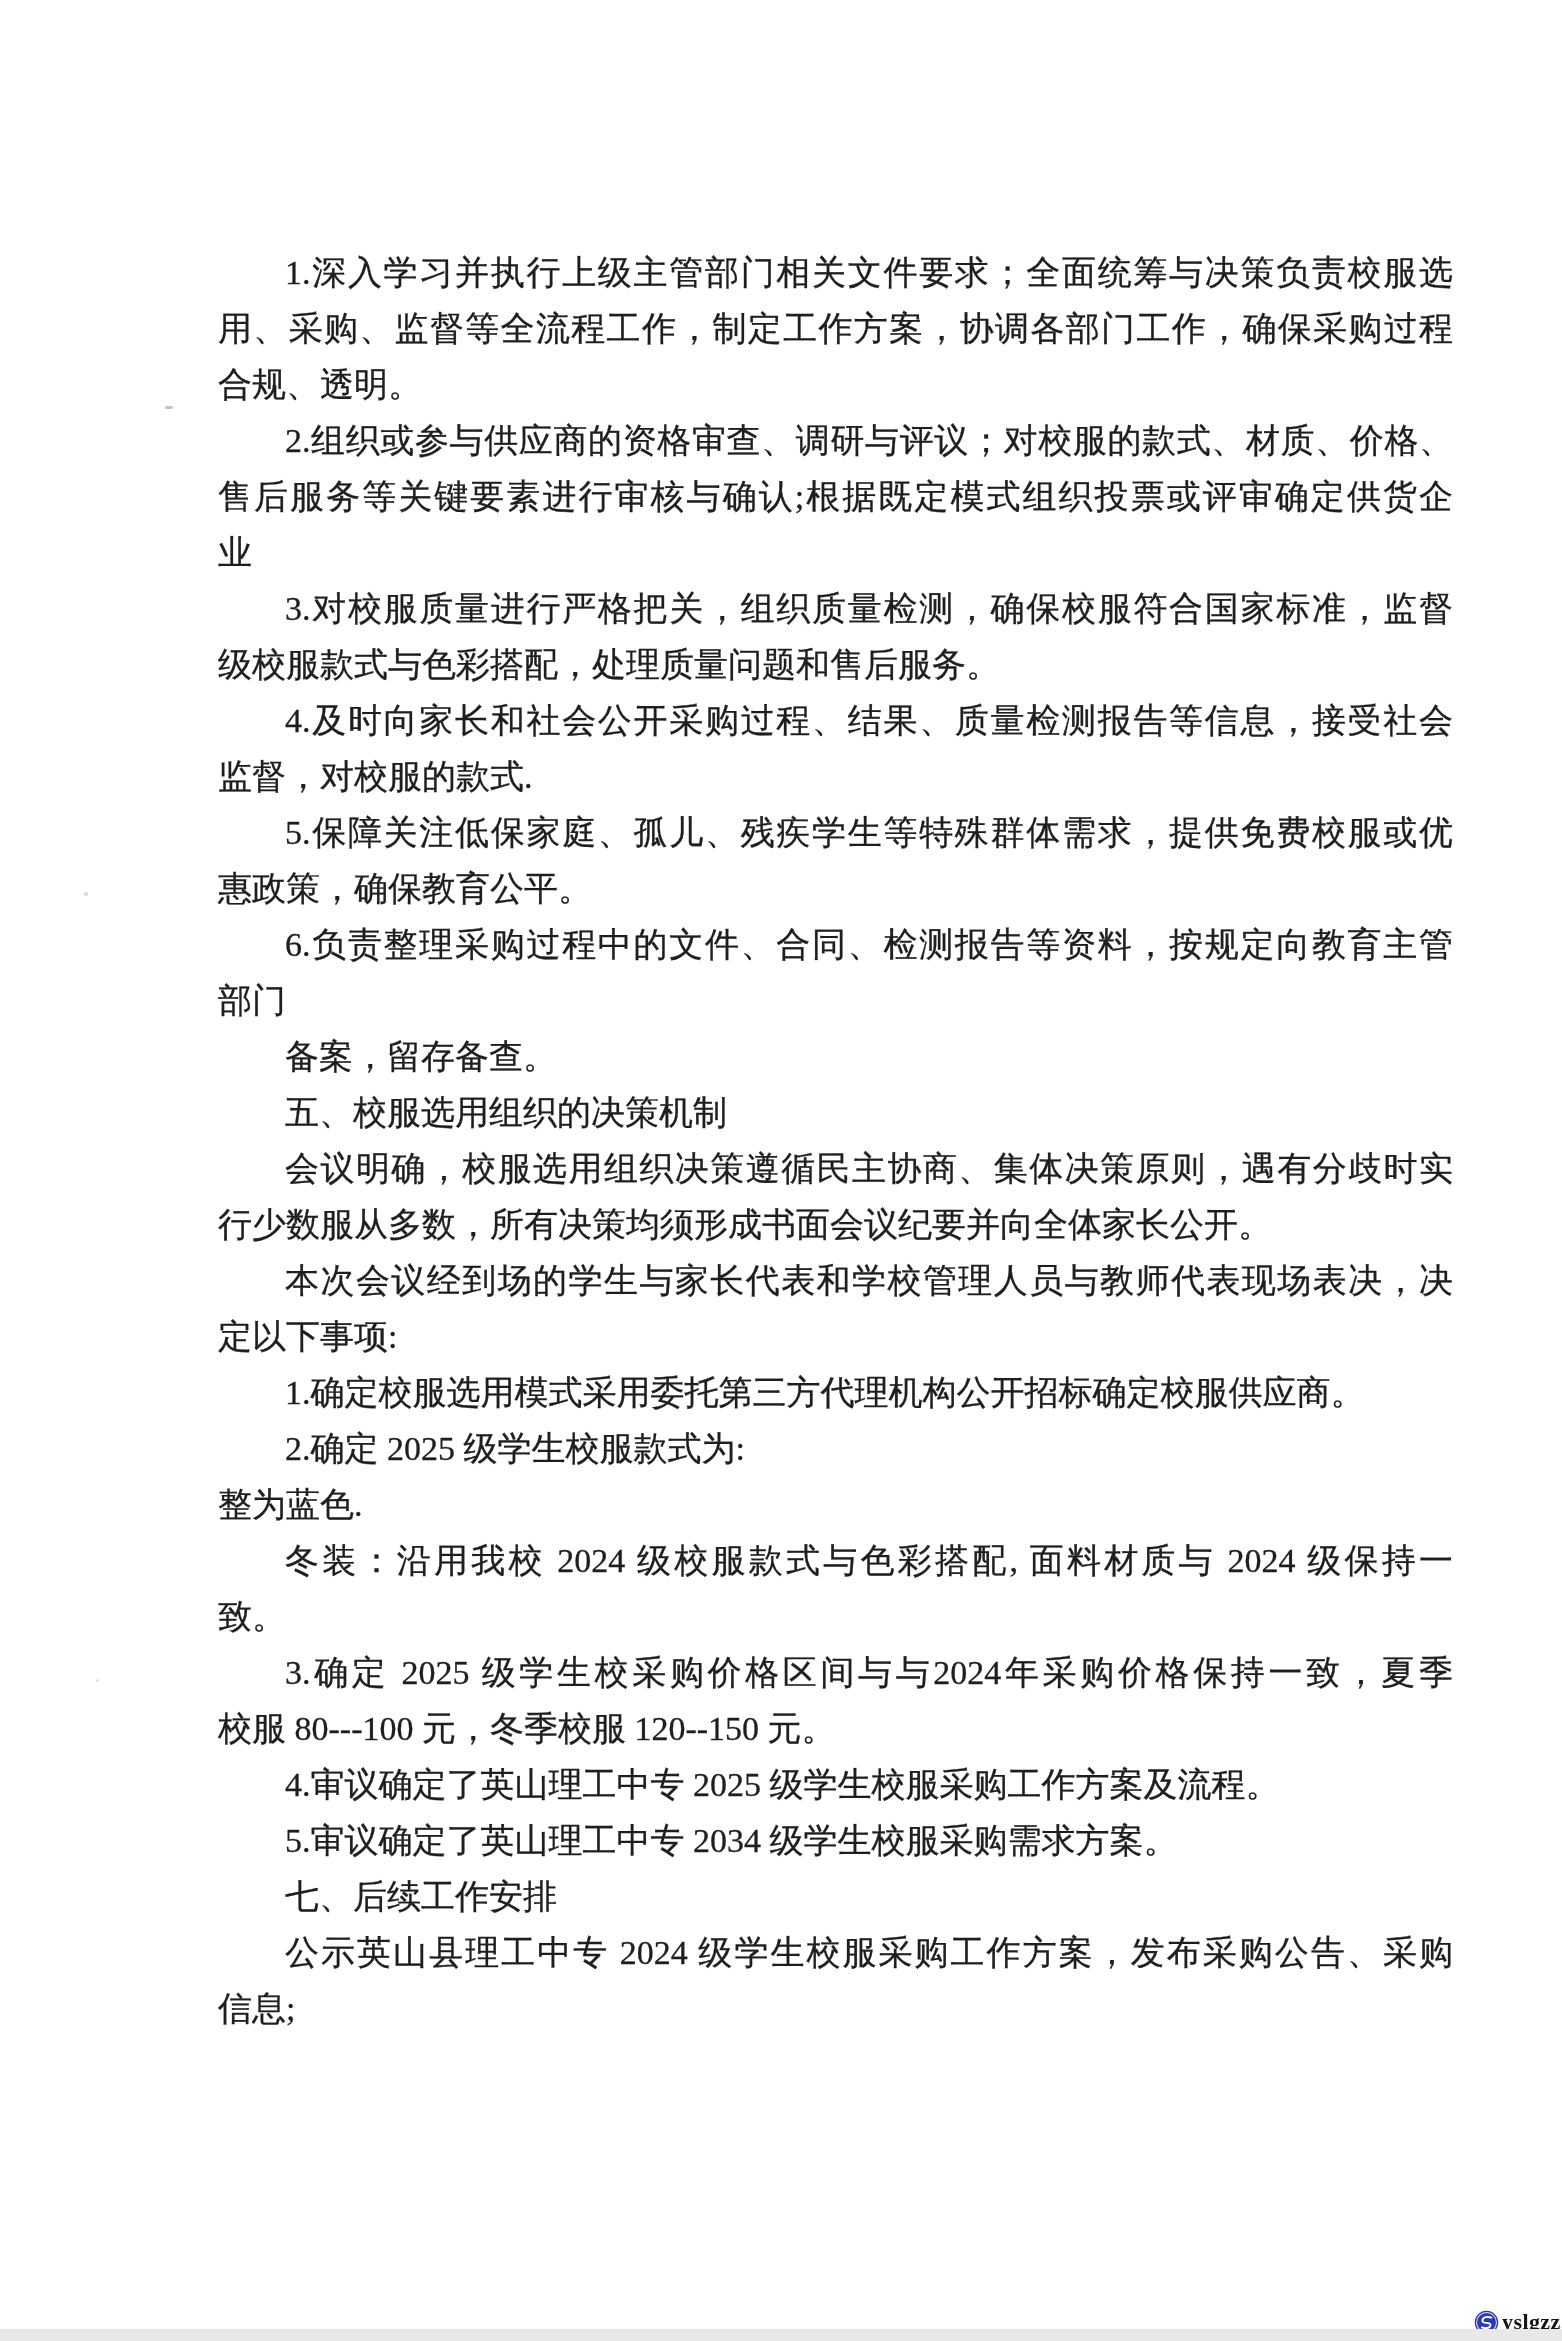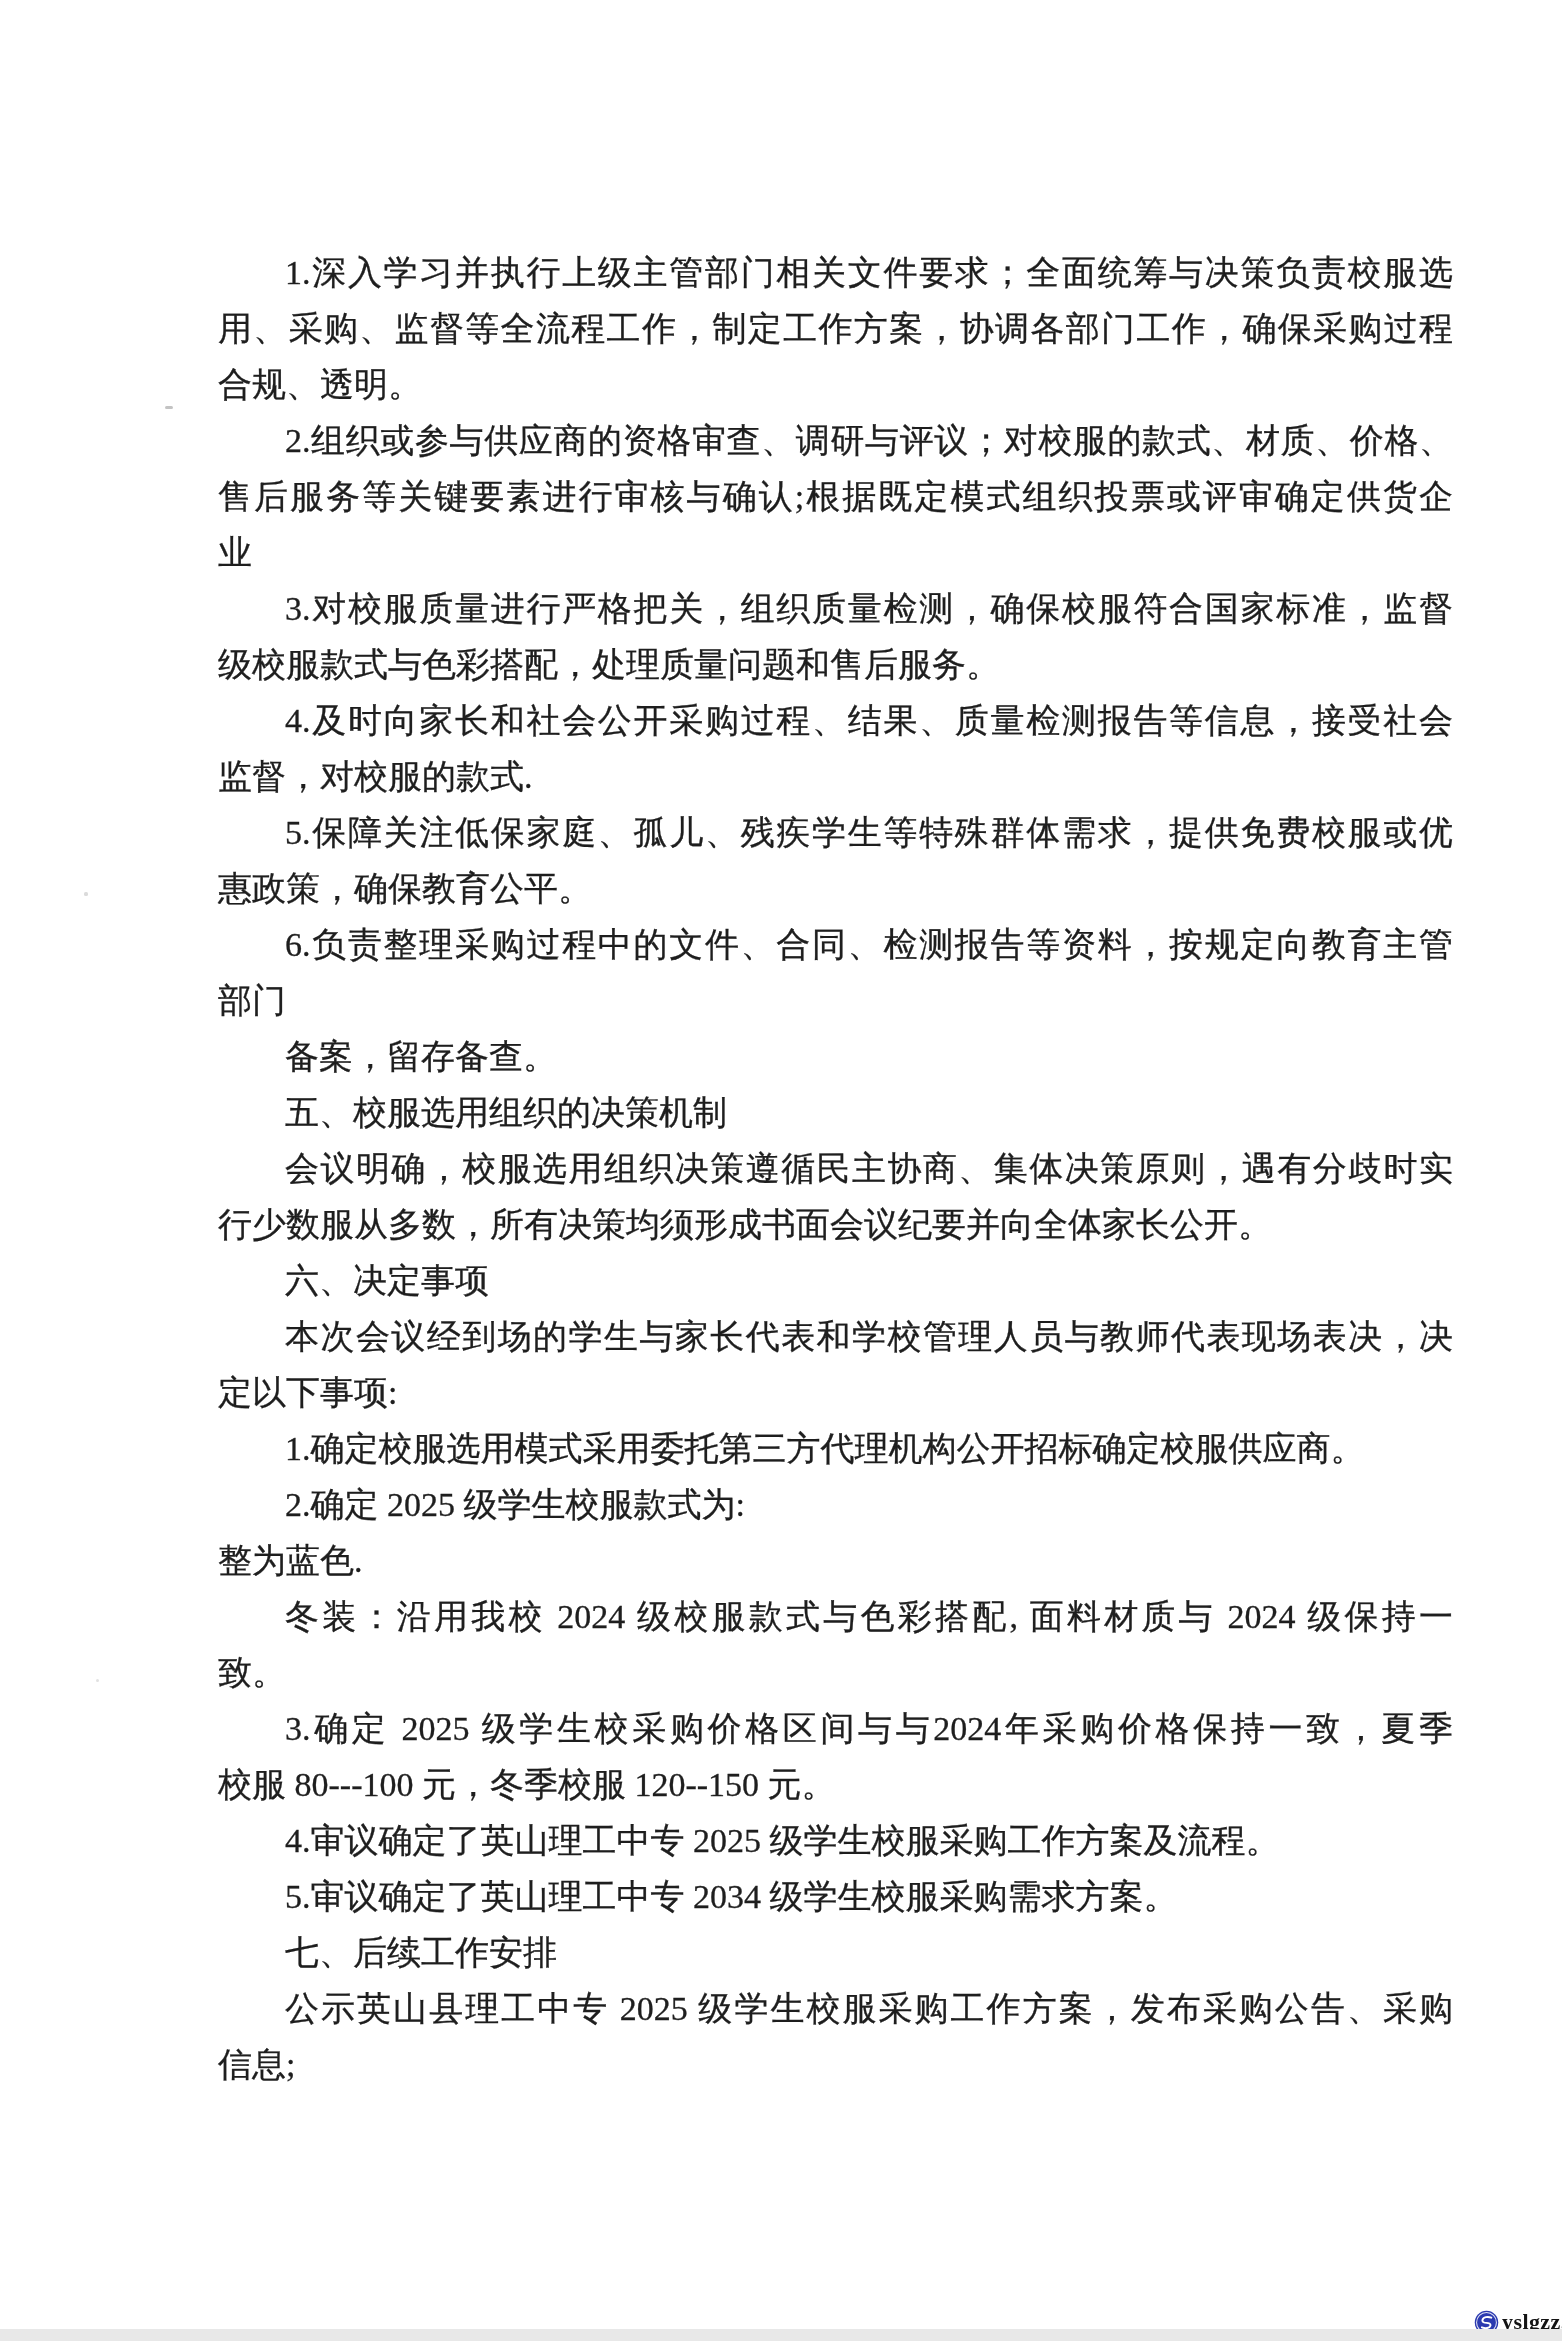--- a/index.html
+++ b/index.html
@@ -75,34 +75,33 @@
       <div class="line indent fill">4.及时向家长和社会公开采购过程、结果、质量检测报告等信息，接受社会</div>
       <div class="line">监督，对校服的款式.</div>
       <div class="line indent fill">5.保障关注低保家庭、孤儿、残疾学生等特殊群体需求，提供免费校服或优</div>
       <div class="line">惠政策，确保教育公平。</div>
       <div class="line indent fill">6.负责整理采购过程中的文件、合同、检测报告等资料，按规定向教育主管</div>
       <div class="line">部门</div>
       <div class="line indent">备案，留存备查。</div>
       <div class="line indent">五、校服选用组织的决策机制</div>
       <div class="line indent fill">会议明确，校服选用组织决策遵循民主协商、集体决策原则，遇有分歧时实</div>
       <div class="line">行少数服从多数，所有决策均须形成书面会议纪要并向全体家长公开。</div>
-      <div class="line indent">六、决定事项</div>
       <div class="line indent fill">本次会议经到场的学生与家长代表和学校管理人员与教师代表现场表决，决</div>
       <div class="line">定以下事项:</div>
       <div class="line indent">1.确定校服选用模式采用委托第三方代理机构公开招标确定校服供应商。</div>
       <div class="line indent">2.确定 2025 级学生校服款式为:</div>
       <div class="line">整为蓝色.</div>
       <div class="line indent fill">冬装：沿用我校 2024 级校服款式与色彩搭配, 面料材质与 2024 级保持一</div>
       <div class="line">致。</div>
       <div class="line indent fill">3.确定 2025 级学生校采购价格区间与与2024年采购价格保持一致，夏季</div>
       <div class="line">校服 80---100 元，冬季校服 120--150 元。</div>
       <div class="line indent">4.审议确定了英山理工中专 2025 级学生校服采购工作方案及流程。</div>
       <div class="line indent">5.审议确定了英山理工中专 2034 级学生校服采购需求方案。</div>
       <div class="line indent">七、后续工作安排</div>
-      <div class="line indent fill">公示英山县理工中专 2025 级学生校服采购工作方案，发布采购公告、采购</div>
+      <div class="line indent fill">公示英山县理工中专 2024 级学生校服采购工作方案，发布采购公告、采购</div>
       <div class="line">信息;</div>
     </div>
 
   <div class="speck s1"></div>
   <div class="speck s2"></div>
   <div class="speck s3"></div>
 
   <div class="watermark">
     <svg class="wm-logo" viewBox="0 0 34 34" xmlns="http://www.w3.org/2000/svg">
       <circle cx="17" cy="17" r="16" fill="#2b3ab0"></circle>

